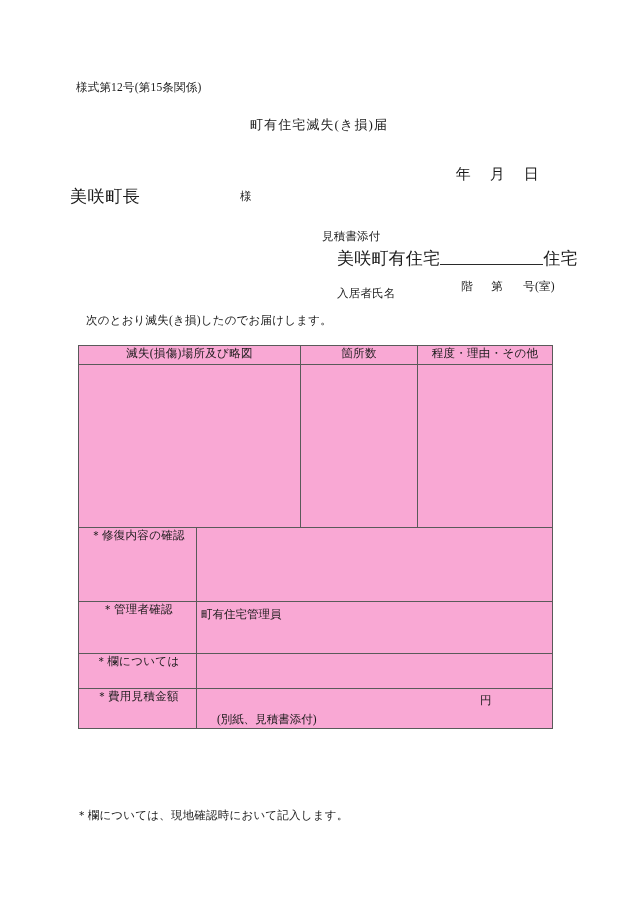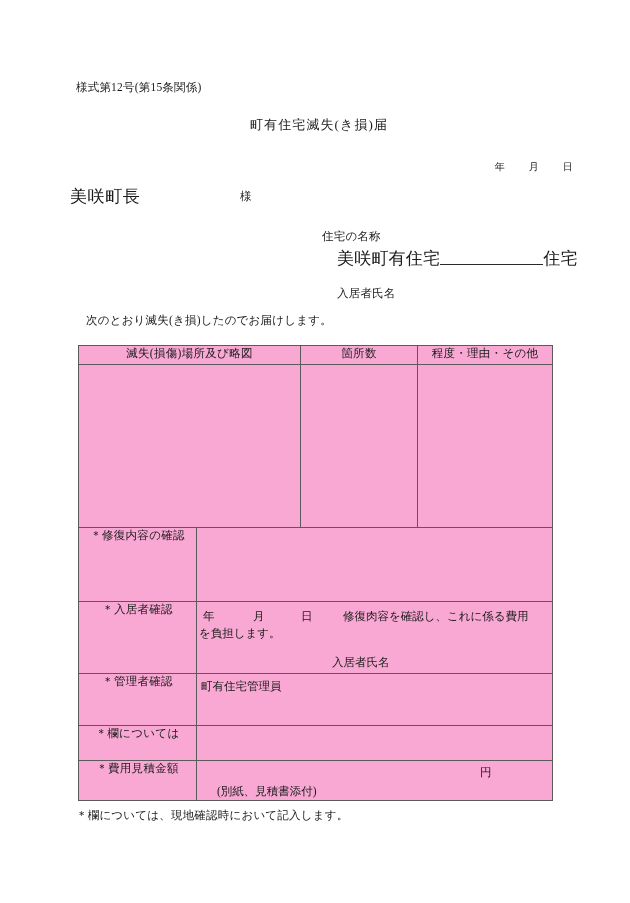--- a/index.html
+++ b/index.html
@@ -29,21 +29,21 @@
     position: absolute;
     white-space: pre;
     line-height: 1.0;
     font-size: 11.5px;
     letter-spacing: 0.2px;
   }
 
   
   .form-no      { left: 76px;  top: 82px;  font-size: 11.5px; }
   .doc-title    { left: 250px; top: 118px; font-size: 13px; letter-spacing: 1.1px; }
-  .date-line    { left: 484px; top: 152px; font-size: 10px; }
+  .date-line    { left: 440px; top: 152px; font-size: 15px; }
   .date-line span { display: inline-block; }
   .date-y { width: 34px; }
   .date-m { width: 34px; }
 
   .addressee    { left: 70px;  top: 188px; font-size: 17px; letter-spacing: 0.6px; }
   .honorific    { left: 240px; top: 191px; font-size: 11.5px; }
 
   
   .dw-label     { left: 322px; top: 231px; font-size: 11.5px; }
   .dw-line      { left: 337px; top: 250px; font-size: 17px; }
@@ -141,24 +141,27 @@
 
   <div class="t doc-title">町有住宅滅失(き損)届</div>
 
   <div class="t date-line">
     <span class="date-y">年</span><span class="date-m">月</span><span>日</span>
   </div>
 
   <div class="t addressee">美咲町長</div>
   <div class="t honorific">様</div>
 
-  <div class="t dw-label">住宅の名称</div>
+  <div class="t dw-label">見積書添付</div>
 
   <div class="t dw-line"><span>美咲町有住宅</span><span class="dw-blank"></span><span>住宅</span></div>
 
+  <div class="t dw-floor">
+    <span class="fl-1">階</span><span class="fl-2">第</span><span>号(室)</span>
+  </div>
 
   <div class="t dw-occupant">入居者氏名</div>
 
   <div class="t lead">次のとおり滅失(き損)したのでお届けします。</div>
 
   <table class="tbl">
     <colgroup>
       <col style="width:118px">
       <col style="width:104px">
       <col style="width:117px">
@@ -174,30 +177,20 @@
         <td class="big-cell" colspan="2"></td>
         <td class="big-cell"></td>
         <td class="big-cell"></td>
       </tr>
 
       <tr class="row-repair">
         <td class="lbl-cell">＊修復内容の確認</td>
         <td colspan="3"></td>
       </tr>
 
-      <tr class="row-occupant">
-        <td class="lbl-cell">＊入居者確認</td>
-        <td colspan="3">
-          <div class="cell-body">
-            <div class="oc-line1"><span class="sp-y">年</span><span class="sp-m">月</span><span class="sp-d">日</span><span>修復肉容を確認し、これに係る費用</span></div>
-            <div class="oc-line2">を負担します。</div>
-            <div class="oc-name">入居者氏名</div>
-          </div>
-        </td>
-      </tr>
 
       <tr class="row-manager">
         <td class="lbl-cell">＊管理者確認</td>
         <td colspan="3">
           <div class="cell-body">
             <div class="mg-text">町有住宅管理員</div>
           </div>
         </td>
       </tr>
 

